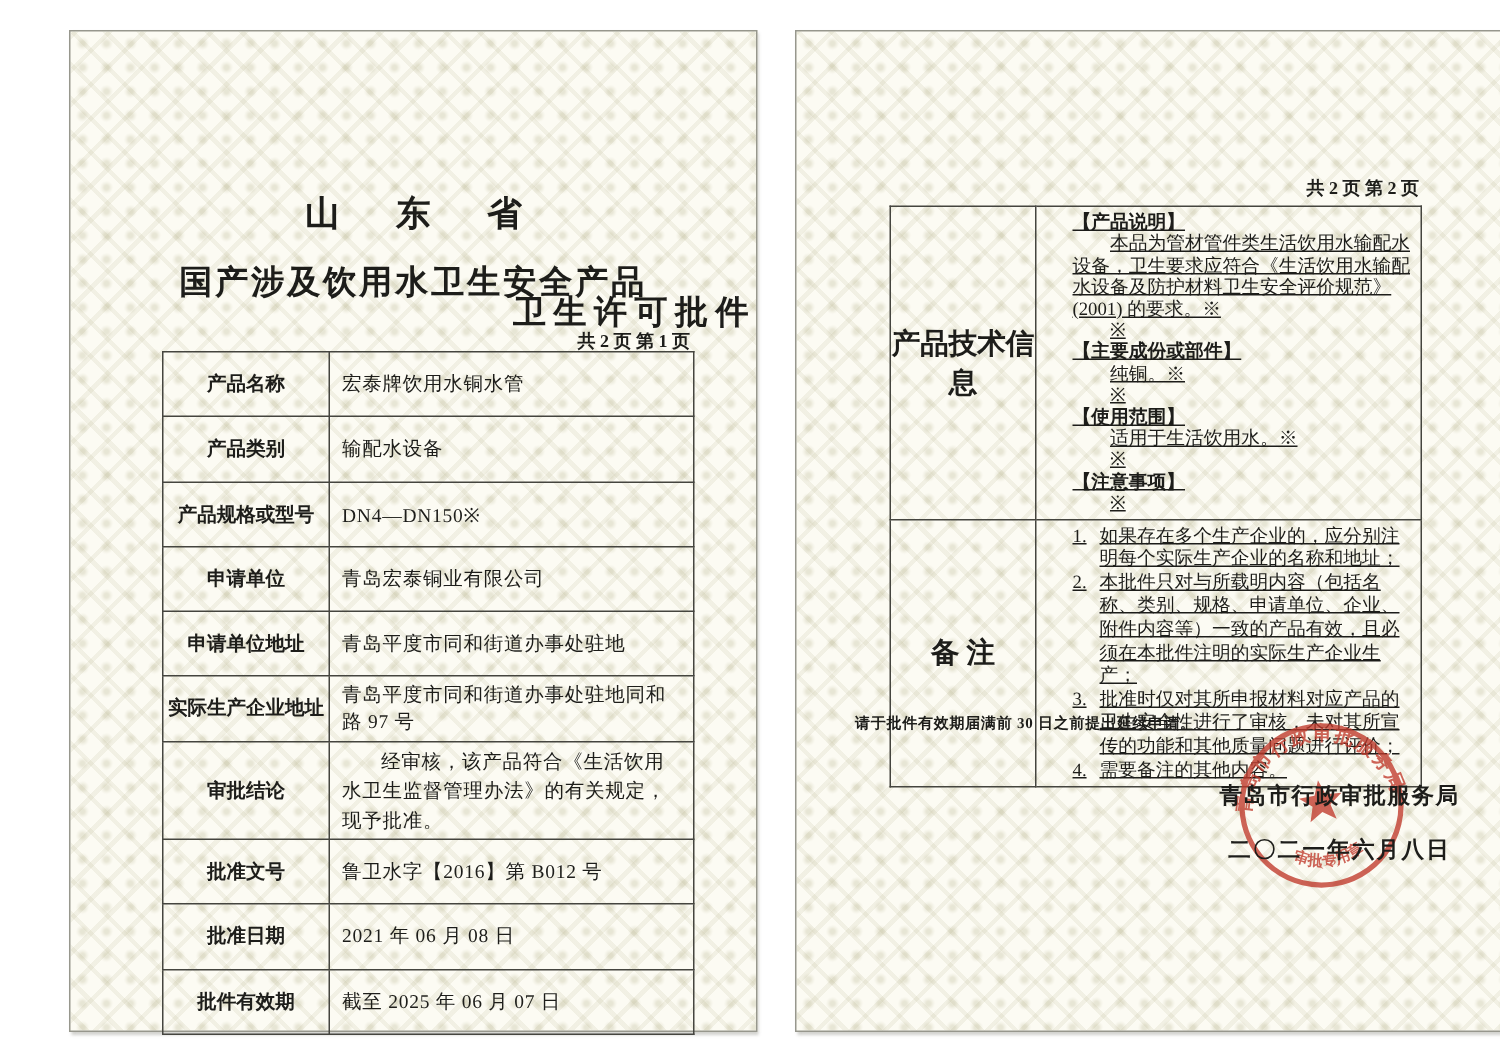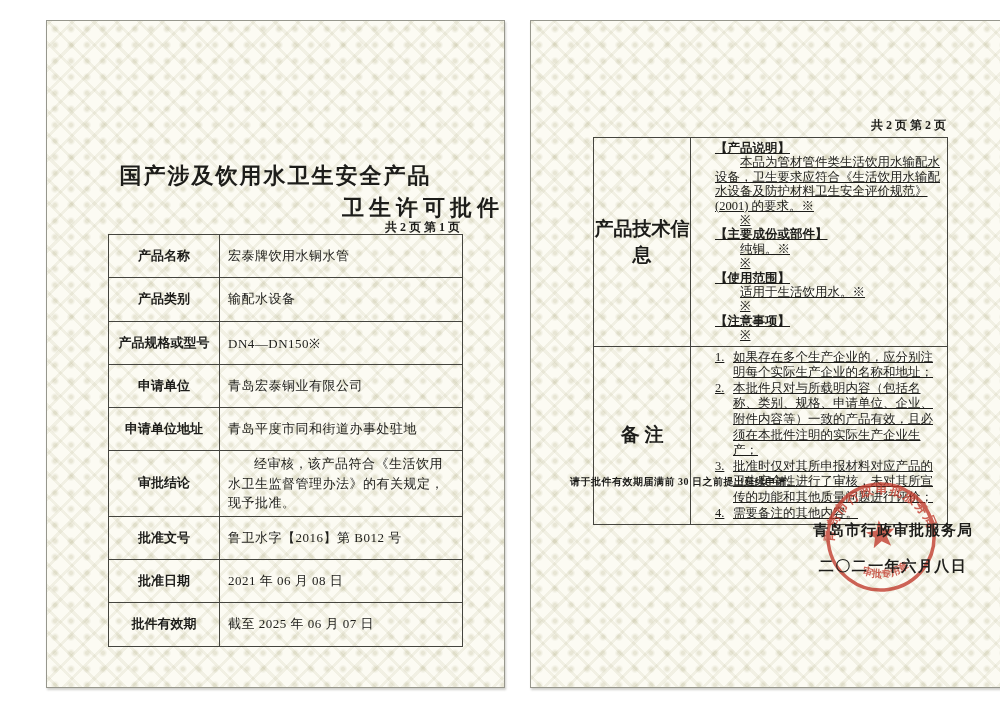--- a/index.html
+++ b/index.html
@@ -22,21 +22,21 @@
     background-size:16px 16px, auto, auto;
     box-shadow:1px 2px 2px rgba(120,120,110,0.35);
     margin-left:24px;
   }
   .page1 { left:22px; width:459px; }
   .page2 { left:506px; width:479px; }
 
   
   .title1 { position:absolute; top:106px; left:0; width:100%; text-align:center;
             font-size:23px; font-weight:bold; letter-spacing:16px; text-indent:16px; }
-  .title2 { position:absolute; top:140px; left:0; width:100%; text-align:center;
+  .title2 { position:absolute; top:152px; left:0; width:100%; text-align:center;
             font-size:22px; font-weight:bold; letter-spacing:2px; }
   .title3 { position:absolute; top:172px; left:0; width:100%; text-align:right;
             font-size:22px; font-weight:bold; letter-spacing:5px; }
   .p1-indicator { position:absolute; top:198px; right:44px; font-size:12px; font-weight:bold; }
   .p2-indicator { position:absolute; top:96px;  right:62px; font-size:12px; font-weight:bold; }
 
   table.cert { border-collapse:collapse; position:absolute; table-layout:fixed; }
   table.cert td { border:1px solid #45453f; vertical-align:middle; }
 
   .t1 { left:61px; top:213px; width:355px; }
@@ -63,20 +63,21 @@
   .issue-date { position:absolute; top:536px; left:252px; width:220px; text-align:center;
              font-size:15px; font-weight:600; z-index:2; letter-spacing:1.5px; }
   .seal { position:absolute; left:291px; top:457px; z-index:1; opacity:0.78; transform:rotate(-8deg); }
 </style>
 </head>
 <body>
 
 <div class="canvas">
 
   <div class="page page1">
+    <div class="title1">山 东 省</div>
     <div class="title2">国产涉及饮用水卫生安全产品</div>
     <div class="title3">卫生许可批件</div>
     <div class="p1-indicator">共 2 页  第 1 页</div>
 
     <table class="cert t1">
       <tbody>
           <tr class="h31">
         <td class="lbl">产品名称</td>
         <td class="val">宏泰牌饮用水铜水管</td>
       </tr>
@@ -88,20 +89,24 @@
         <td class="lbl">产品规格或型号</td>
         <td class="val">DN4—DN150※</td>
       </tr>
       <tr class="h31">
         <td class="lbl">申请单位</td>
         <td class="val">青岛宏泰铜业有限公司</td>
       </tr>
       <tr class="h32">
         <td class="lbl">申请单位地址</td>
         <td class="val">青岛平度市同和街道办事处驻地</td>
+      </tr>
+      <tr class="h36">
+        <td class="lbl">实际生产企业地址</td>
+        <td class="val">青岛平度市同和街道办事处驻地同和路 97 号</td>
       </tr>
       <tr class="h44">
         <td class="lbl">审批结论</td>
         <td class="val concl">经审核，该产品符合《生活饮用水卫生监督管理办法》的有关规定，现予批准。</td>
       </tr>
       <tr class="h31">
         <td class="lbl">批准文号</td>
         <td class="val">鲁卫水字【2016】第 B012 号</td>
       </tr>
       <tr class="h31">

